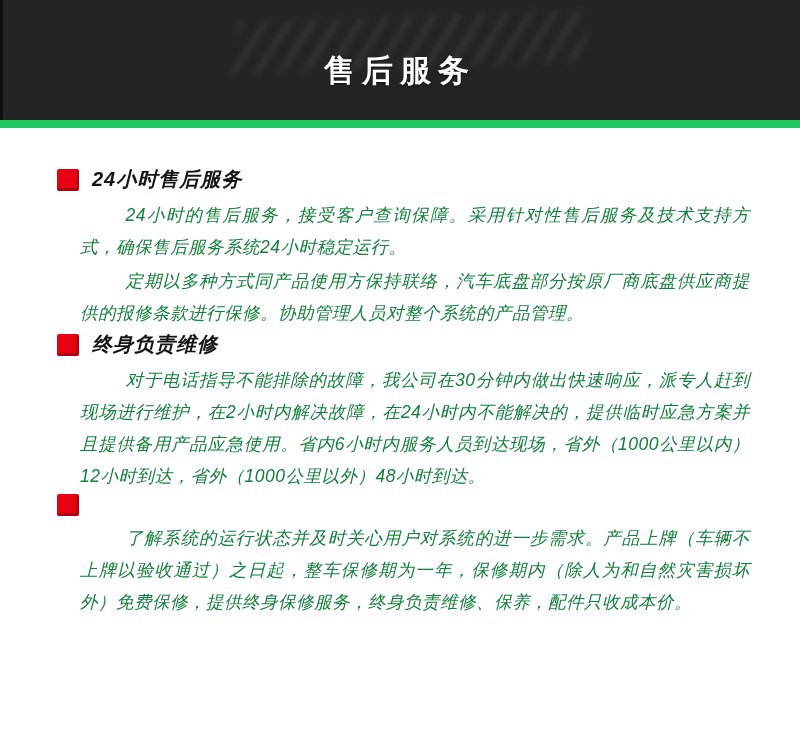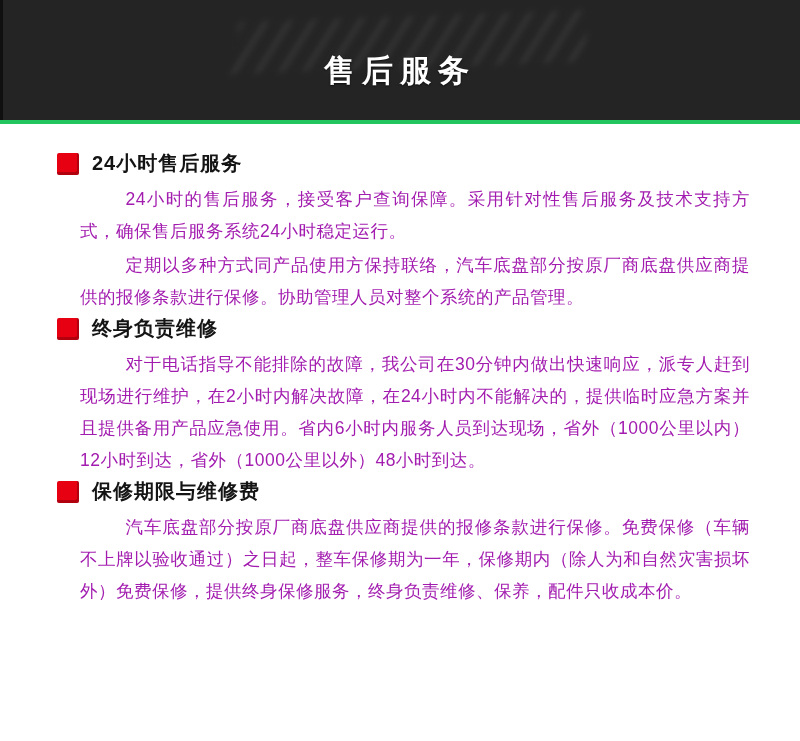--- a/index.html
+++ b/index.html
@@ -14,21 +14,21 @@
     height: 741px;
     margin: 0 auto;
     background: #ffffff;
     overflow: hidden;
   }
   
   .banner {
     position: relative;
     height: 120px;
     background: #242424;
-    border-bottom: 4px solid #22c55e;
+    border-bottom: 8px solid #22c55e;
     box-shadow: inset 3px 0 0 #101010;
     overflow: hidden;
   }
   .banner-title {
     position: relative;
     margin: 0;
     padding-top: 50px;
     text-align: center;
     color: #ffffff;
     font-size: 31px;
@@ -48,21 +48,22 @@
       rgba(150,150,150,0.16) 0 5px,
       rgba(60,60,60,0.05) 5px 12px,
       transparent 12px 22px
     );
     transform: skewX(-14deg) rotate(-2deg);
     filter: blur(3px);
     z-index: 1;
   }
   
   .content {
-    padding-top: 24px;
+    padding-top: 36px;
+    font-style: italic;
   }
   .sec-head {
     display: flex;
     align-items: center;
     margin: 2px 0 6px 0;
   }
   .red-square {
     flex: none;
     width: 22px;
     height: 22px;
@@ -75,21 +76,21 @@
     margin: 0 0 0 13px;
     font-size: 20px;
     font-weight: bold;
     color: #141414;
     letter-spacing: 1px;
   }
   .svc-par {
     margin: 0 50px 2px 80px;
     font-size: 17.5px;
     line-height: 32px;
-    color: #a21caf;
+    color: #15803d;
     letter-spacing: 0.5px;
     text-indent: 2.6em;
     text-align: justify;
   }
 </style>
 </head>
 <body>
 
 <div class="page">
 
@@ -115,19 +116,18 @@
     <div class="sec-head">
       <span class="red-square"></span>
       <h2 class="sec-title">终身负责维修</h2>
     </div>
         <p class="svc-par">对于电话指导不能排除的故障，我公司在30分钟内做出快速响应，派专人赶到现场进行维护，在2小时内解决故障，在24小时内不能解决的，提供临时应急方案并且提供备用产品应急使用。省内6小时内服务人员到达现场，省外（1000公里以内）12小时到达，省外（1000公里以外）48小时到达。</p>
       </section>
 
   <section class="svc-section">
     <div class="sec-head">
       <span class="red-square"></span>
-      <h2 class="sec-title">保修期限与维修费</h2>
     </div>
-  <p class="svc-par">汽车底盘部分按原厂商底盘供应商提供的报修条款进行保修。免费保修（车辆不上牌以验收通过）之日起，整车保修期为一年，保修期内（除人为和自然灾害损坏外）免费保修，提供终身保修服务，终身负责维修、保养，配件只收成本价。</p>
+  <p class="svc-par">了解系统的运行状态并及时关心用户对系统的进一步需求。产品上牌（车辆不上牌以验收通过）之日起，整车保修期为一年，保修期内（除人为和自然灾害损坏外）免费保修，提供终身保修服务，终身负责维修、保养，配件只收成本价。</p>
       </section>
 </main>
 
 </div>
 
 </body></html>

